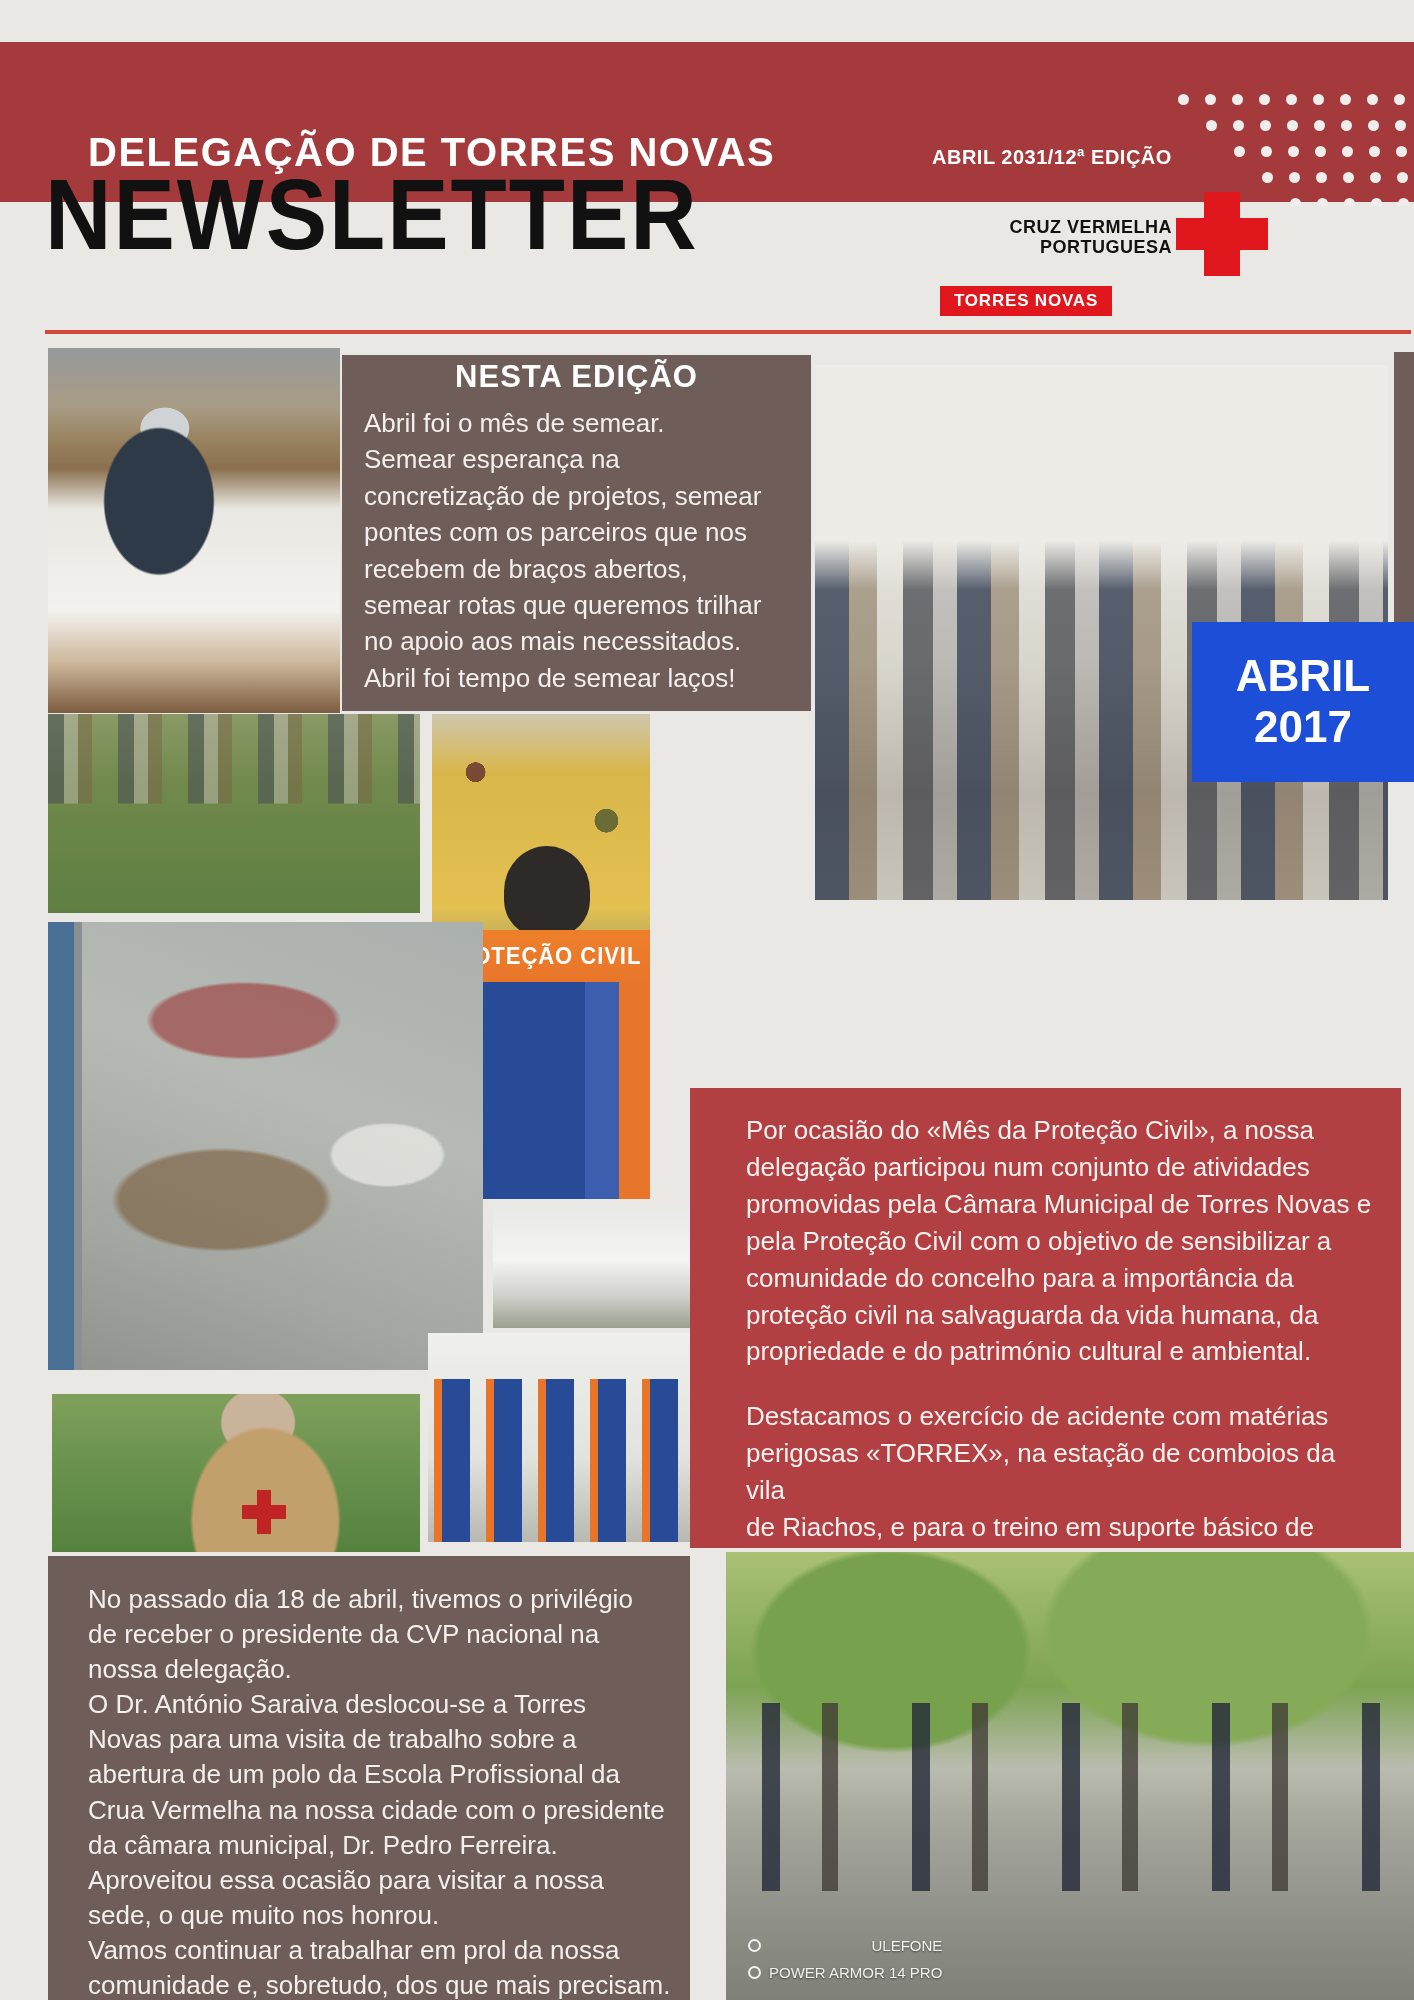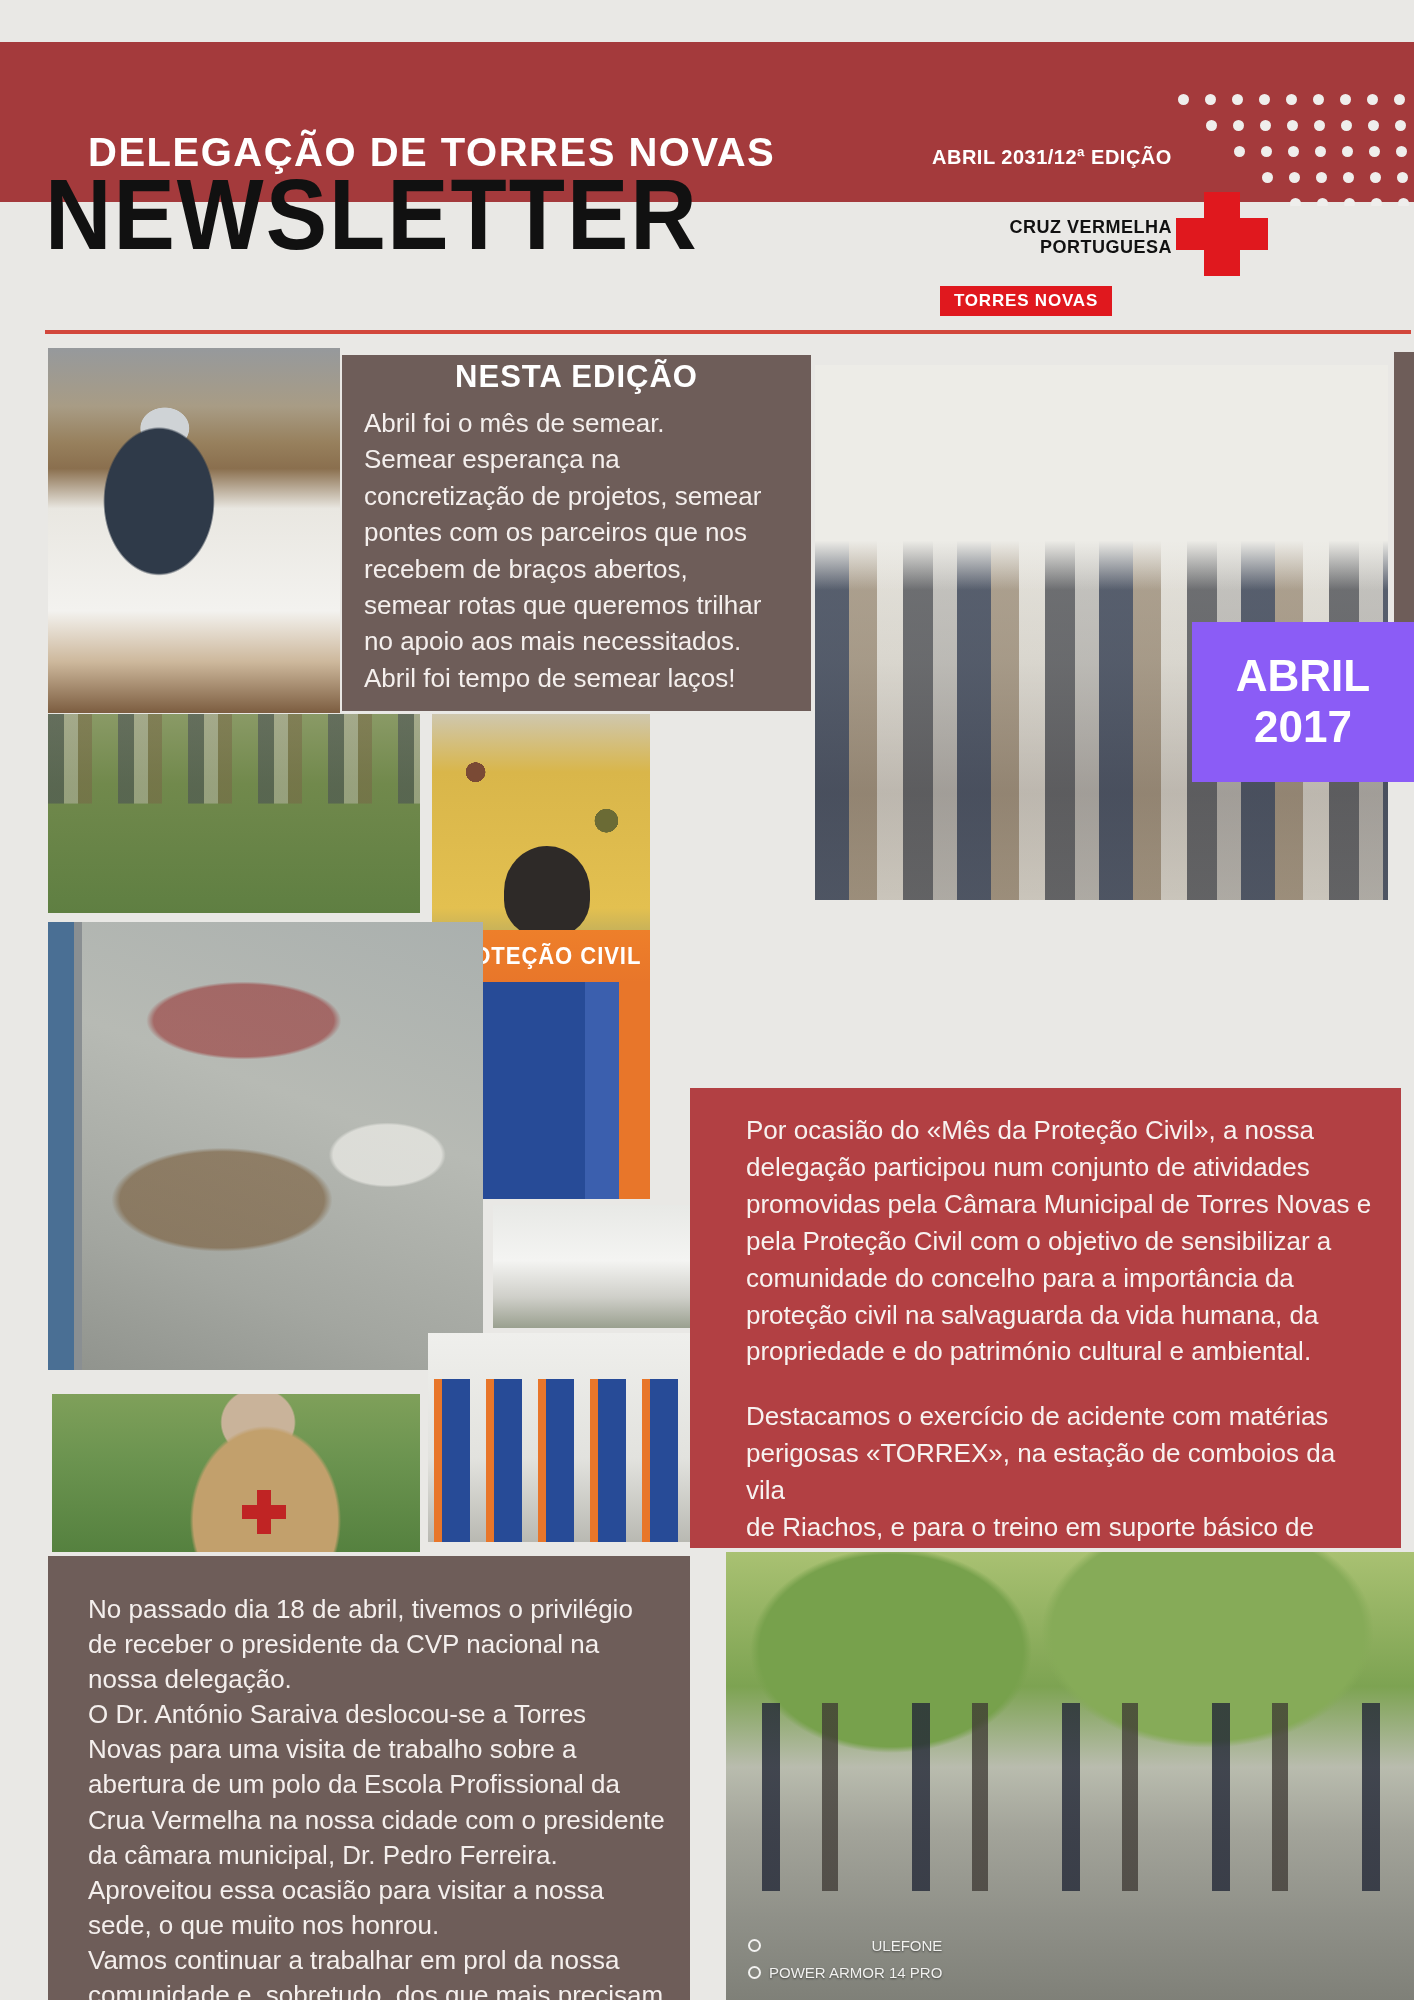--- a/index.html
+++ b/index.html
@@ -25,26 +25,26 @@
   .cross:before{left:28px;top:0;width:36px;height:84px;}
   .cross:after{left:0;top:26px;width:92px;height:32px;}
   .tn-badge{left:940px;top:286px;width:172px;height:30px;background:#e0181e;color:#fff;
     font-size:17px;font-weight:800;letter-spacing:.8px;display:flex;align-items:center;justify-content:center;}
   .red-line{left:45px;top:330px;width:1366px;height:4px;background:#d2473c;}
   
   .preline{white-space:pre-line;}
   .intro-box{left:342px;top:355px;width:469px;height:356px;background:#6e5d59;color:#f4efed;padding:0 22px;box-sizing:border-box;}
   .intro-heading{text-align:center;font-size:31px;font-weight:800;letter-spacing:1px;margin:4px 0 10px 0;color:#ffffff;}
   .intro-body{font-size:26px;line-height:1.40;}
-  .april-badge{left:1192px;top:622px;width:222px;height:160px;background:#8b5cf6;color:#ffffff;
+  .april-badge{left:1192px;top:622px;width:222px;height:160px;background:#1d4ed8;color:#ffffff;
     display:flex;flex-direction:column;align-items:center;justify-content:center;font-size:44px;font-weight:800;line-height:1.15;}
   .side-strip{left:1394px;top:352px;width:20px;height:270px;background:#6e5d59;}
   .protecao-box{left:690px;top:1088px;width:711px;height:460px;background:#b24043;color:#f7f2f0;padding:24px 26px 0 56px;box-sizing:border-box;}
   .protecao-box p{margin:0 0 28px 0;font-size:26px;line-height:1.42;}
-  .visit-box{left:48px;top:1556px;width:642px;height:444px;background:#6e5d59;color:#f4efed;padding:36px 0 0 40px;box-sizing:border-box;}
+  .visit-box{left:48px;top:1556px;width:642px;height:444px;background:#6e5d59;color:#f4efed;padding:26px 0 0 40px;box-sizing:border-box;}
   .visit-body{font-size:26px;line-height:1.35;}
   
   .photo{overflow:hidden;}
   .ph-signing{left:48px;top:348px;width:292px;height:365px;
     background:
       radial-gradient(ellipse 90px 120px at 38% 42%,#2f3a49 0 60%,transparent 62%),
       radial-gradient(ellipse 40px 34px at 40% 22%,#cfd3d6 0 60%,transparent 62%),
       linear-gradient(180deg,#96999c 0%,#a89c85 16%,#97805d 26%,#8a6f4e 33%,#e9e7e1 44%,#f3f2ef 72%,#cdb89c 86%,#7c5d40 100%);}
   .ph-group{left:815px;top:365px;width:573px;height:535px;
     background:

